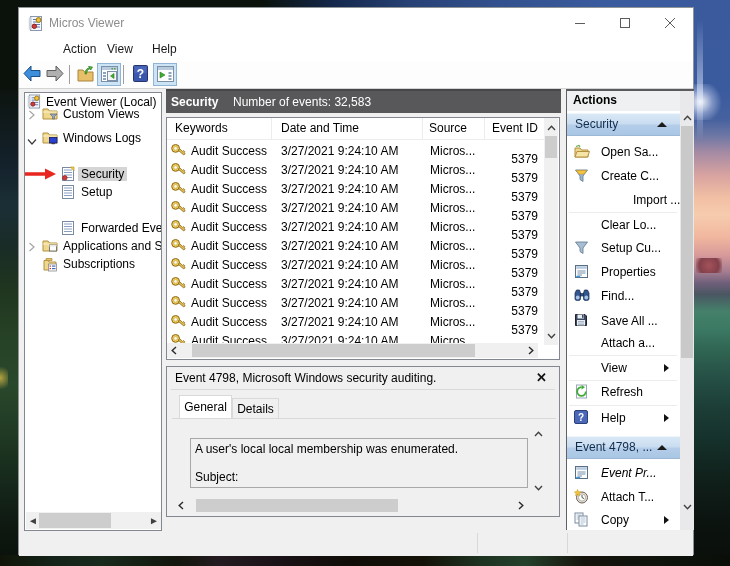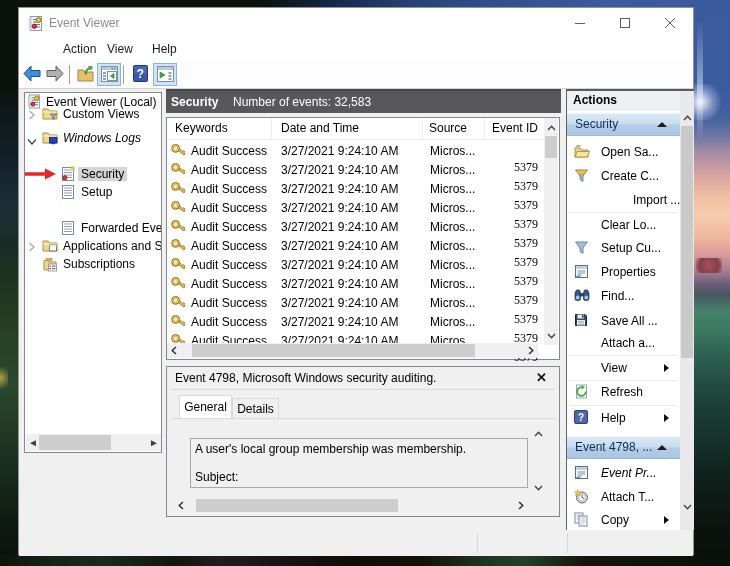--- a/index.html
+++ b/index.html
@@ -13,38 +13,38 @@
 #title-txt { position:absolute; left:30px; top:8px; color:#8c8c8c; font-size:12px; }
 .capbtn { position:absolute; top:0; width:34px; height:30px; }
 #menubar { position:absolute; left:0; top:30px; width:100%; height:23px; background:#fff; }
 .mi { position:absolute; top:4px; font-size:12px; color:#1a1a1a; }
 #toolbar { position:absolute; left:0; top:53px; width:100%; height:28px; background:#fdfdfd; border-bottom:1px solid #d4d4d4; }
 .tsep { position:absolute; top:4px; width:1px; height:19px; background:#a0a0a0; }
 .tbtn { position:absolute; top:2px; width:24px; height:23px; }
 .tbtn.on { background:#cde4f7; border:1px solid #90b4d4; }
 #content { position:absolute; left:0; top:81px; width:100%; height:467px; background:#f0f0f0; }
 
-#tree { position:absolute; left:5px; top:3px; width:138px; height:361px; background:#fff; border:1px solid #828790; overflow:hidden; }
+#tree { position:absolute; left:5px; top:3px; width:138px; height:439px; background:#fff; border:1px solid #828790; overflow:hidden; }
 .trow { position:absolute; left:0; width:200px; height:18px; }
 .trow .lbl { position:absolute; top:2px; font-size:12px; white-space:nowrap; }
 .ticon { position:absolute; top:1px; }
 #tree-hsb { position:absolute; left:1px; bottom:1px; width:135px; height:17px; background:#f0f0f0; }
 
 #chead { position:absolute; left:147px; top:0px; width:395px; height:24px; background:#58585a; border-top:2px solid #47474a; color:#fff; }
 #chead b { position:absolute; left:5px; top:4px; font-size:12px; }
 #chead span { position:absolute; left:67px; top:4px; font-size:12px; }
 
 #tbl { position:absolute; left:147px; top:28px; width:394px; height:243px; background:#fff; border:1px solid #828790; }
 .hcell { position:absolute; top:0; height:21px; border-right:1px solid #ececec; }
 .hcell span { position:absolute; top:3px; font-size:12px; }
 .row { position:absolute; left:0; width:418px; height:19px; }
 .row .c1 { position:absolute; left:24px; top:2px; }
 .row .c2 { position:absolute; left:114px; top:2px; }
 .row .c3 { position:absolute; left:263px; top:2px; }
-.row .c4 { position:absolute; left:300px; top:18px; width:71px; text-align:right;font-family:Liberation Serif, serif; }
+.row .c4 { position:absolute; left:300px; top:10px; width:71px; text-align:right; }
 .keyico { position:absolute; left:4px; top:2px; }
 
 .sb { position:absolute; background:#f0f0f0; }
 .sb .thumb { position:absolute; background:#cdcdcd; }
 .arr { position:absolute; font-size:10px; color:#404040; text-align:center; }
 
 #evp { position:absolute; left:147px; top:277px; width:394px; height:151px; background:#f0f0f0; border:1px solid #828790; }
 #evp-head { position:absolute; left:0; top:0; width:100%; height:22px; }
 #evp-title { position:absolute; left:8px; top:4px; font-size:12px; }
 #evp-x { position:absolute; left:auto; right:12px; top:3px; font-weight:bold; font-size:13px; color:#111; }
@@ -89,21 +89,21 @@
             <rect x="0.8" y="1.5" width="3" height="12" fill="#c9d2dd"></rect>
             <g stroke="#5b78b4" stroke-width="1">
               <line x1="5" y1="3.5" x2="12" y2="3.5"></line>
               <line x1="5" y1="6" x2="12" y2="6"></line>
               <line x1="5" y1="8.5" x2="12" y2="8.5"></line>
               <line x1="5" y1="11" x2="12" y2="11"></line>
             </g>
             <circle cx="10.5" cy="4" r="2.4" fill="#f2c233" stroke="#9a7714"></circle>
             <circle cx="6.3" cy="10.3" r="2.2" fill="#d23b38" stroke="#8d1f1e"></circle>
           </svg></span>
-      <span id="title-txt">Event Viewer</span>
+      <span id="title-txt">Micros Viewer</span>
       <div class="capbtn" style="right:96px;"><svg width="34" height="30">
             <line x1="12" y1="15.5" x2="22" y2="15.5" stroke="#5c5c5c" stroke-width="1"></line>
           </svg></div>
       <div class="capbtn" style="right:51px;"><svg width="34" height="30">
             <rect x="12.5" y="10.5" width="9" height="9" fill="none" stroke="#5c5c5c" stroke-width="1"></rect>
           </svg></div>
       <div class="capbtn" style="right:6px;"><svg width="34" height="30">
             <path d="M12 10 L22 20 M22 10 L12 20" stroke="#5c5c5c" stroke-width="1"></path>
           </svg></div>
     </div>
@@ -179,21 +179,21 @@
           <span class="ticon" style="left:3px;top:4px;"><svg width="8" height="10">
                 <path d="M1.5 1 L6 5 L1.5 9" fill="none" stroke="#a6a6a6" stroke-width="1.2"></path>
               </svg></span>
           <span class="ticon" style="left:17px;"><svg width="16" height="15" viewBox="0 0 16 15">
                 <path d="M1 3 L6 3 L7.5 5 L15 5 L15 13 L1 13 Z" fill="#efd78e" stroke="#b2913f"></path>
                 <path d="M1 5.5 L15 5.5 L15 6.5 L1 6.5 Z" fill="#fbf0c8"></path>
                 <path d="M8 8 L15 8 L12.5 10.5 L12.5 13 L10.5 13 L10.5 10.5 Z" fill="#9aa7b8" stroke="#5d6c80" stroke-width="0.7"></path>
               </svg></span>
           <span class="lbl" style="left:38px;">Custom Views</span>
         </div>
-        <div class="trow" style="top:36px;font-style:italic;">
+        <div class="trow" style="top:36px;">
           <span class="ticon" style="left:2px;top:6px;"><svg width="10" height="8">
                 <path d="M1 1.5 L5 6 L9 1.5" fill="none" stroke="#3c3c3c" stroke-width="1.2"></path>
               </svg></span>
           <span class="ticon" style="left:17px;"><svg width="16" height="15" viewBox="0 0 16 15">
                 <path d="M1 3 L6 3 L7.5 5 L15 5 L15 13 L1 13 Z" fill="#efd78e" stroke="#b2913f"></path>
                 <path d="M1 5.5 L15 5.5 L15 6.5 L1 6.5 Z" fill="#fbf0c8"></path>
                 <rect x="7.5" y="7.5" width="7.5" height="5.5" fill="#2b3fd0" stroke="#101c6e" stroke-width="0.8"></rect>
                 <rect x="9.5" y="13" width="3.5" height="1.2" fill="#3a4248"></rect>
               </svg></span>
           <span class="lbl" style="left:38px;">Windows Logs</span>
@@ -441,21 +441,21 @@
       <div id="evp">
         <div id="evp-head">
             <span id="evp-title">Event 4798, Microsoft Windows security auditing.</span>
             <span id="evp-x">✕</span>
           </div>
         <div id="evp-sep"></div>
         <div class="tab" id="tab-general">General</div>
         <div class="tab" id="tab-details">Details</div>
         <div id="tabline"></div>
         <div id="evbox">
-          <div style="top:3px;">A user's local group membership was membership.</div>
+          <div style="top:3px;">A user's local local membership was enumerated.</div>
           <div style="top:31px;">Subject:</div>
         </div>
         <div class="sb" style="right:13px;top:57px;width:15px;height:73px;">
           <span class="arr" style="left:3px;top:4px;"><svg width="9" height="6">
                 <path d="M1 5 L4.5 1.2 L8 5" fill="none" stroke="#3f3f3f" stroke-width="1.3"></path>
               </svg></span>
           <span class="arr" style="left:3px;bottom:4px;"><svg width="9" height="6">
                 <path d="M1 1 L4.5 4.8 L8 1" fill="none" stroke="#3f3f3f" stroke-width="1.3"></path>
               </svg></span>
         </div>

